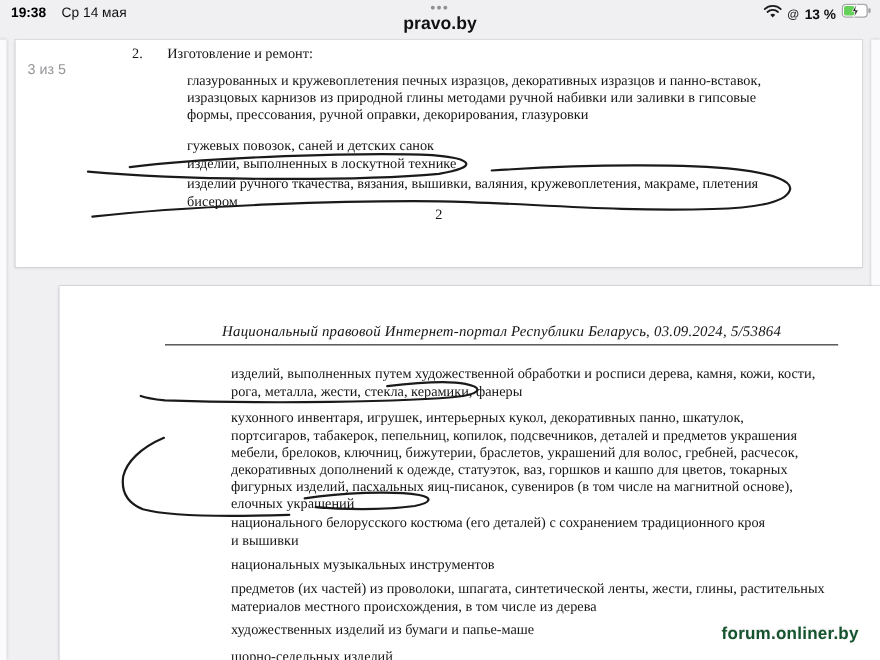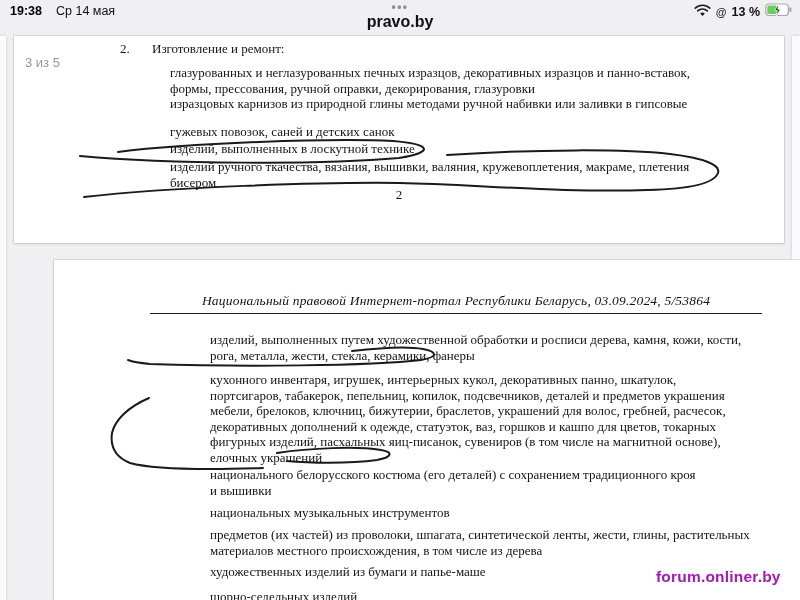--- a/index.html
+++ b/index.html
@@ -37,21 +37,21 @@
   .item-num{position:absolute;left:106px;top:5px;}
   .item-title{position:absolute;left:138px;top:5px;}
   .pagenum{position:absolute;left:0;width:770px;top:151px;text-align:center;}
   .portal-head{position:absolute;left:96px;top:33px;width:612px;text-align:center;
                font-style:italic;font-size:13.5px;letter-spacing:.2px;
                padding-bottom:4px;border-bottom:1.5px solid #1c1c1c;}
   
   .anno{position:absolute;left:0;top:0;width:800px;height:600px;z-index:5;pointer-events:none;}
   
   .watermark{position:absolute;left:656px;top:568px;z-index:7;
-             font-size:15.5px;font-weight:700;color:#a21caf;
+             font-size:15.5px;font-weight:700;color:#14532d;
              text-shadow:0 1px 0 #ffffff, 0 -1px 1px rgba(120,120,128,.25);
              letter-spacing:.2px;}
 </style>
 </head>
 <body>
 
 <div class="statusbar">
   <span class="sb-time">19:38</span>
   <span class="sb-date">Ср 14 мая</span>
   <div class="sb-dots">•••</div>
@@ -79,23 +79,23 @@
 <div class="sheet-title">pravo.by</div>
 
 <div class="edge left"></div>
 <div class="edge right"></div>
 <div class="page-indicator">3 из 5</div>
 
 <div class="card card1 doc">
   <div class="item-num">2.</div>
   <div class="item-title">Изготовление и ремонт:</div>
   <div class="para" style="top:29px">
-    <div class="ln">глазурованных и неглазурованных печных изразцов, декоративных изразцов и панно-вставок,</div>
+    <div class="ln">глазурованных и кружевоплетения печных изразцов, декоративных изразцов и панно-вставок,</div>
+    <div class="ln">изразцовых карнизов из природной глины методами ручной набивки или заливки в гипсовые</div>
     <div class="ln">формы, прессования, ручной оправки, декорирования, глазуровки</div>
-    <div class="ln">изразцовых карнизов из природной глины методами ручной набивки или заливки в гипсовые</div>
   </div>
   <div class="para" style="top:88px">гужевых повозок, саней и детских санок</div>
   <div class="para" style="top:105px">изделий, выполненных в лоскутной технике</div>
   <div class="para" style="top:123px">
     <div class="ln">изделий ручного ткачества, вязания, вышивки, валяния, кружевоплетения, макраме, плетения</div>
     <div class="ln">бисером</div>
   </div>
   <div class="pagenum">2</div>
 </div>
 

